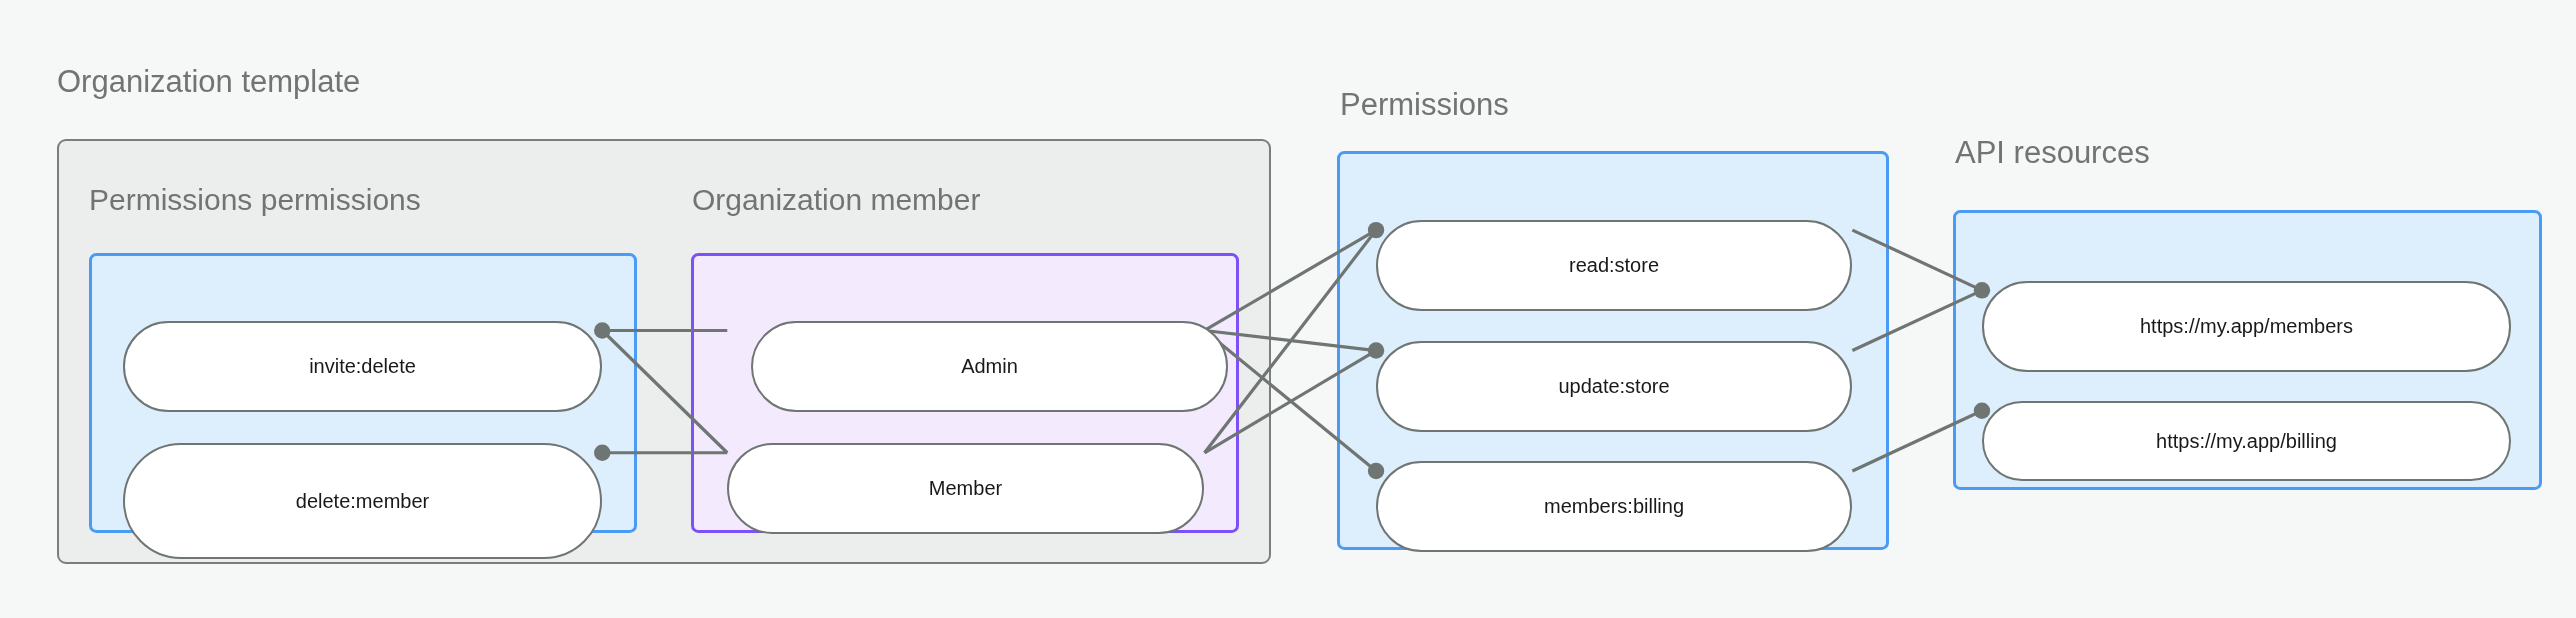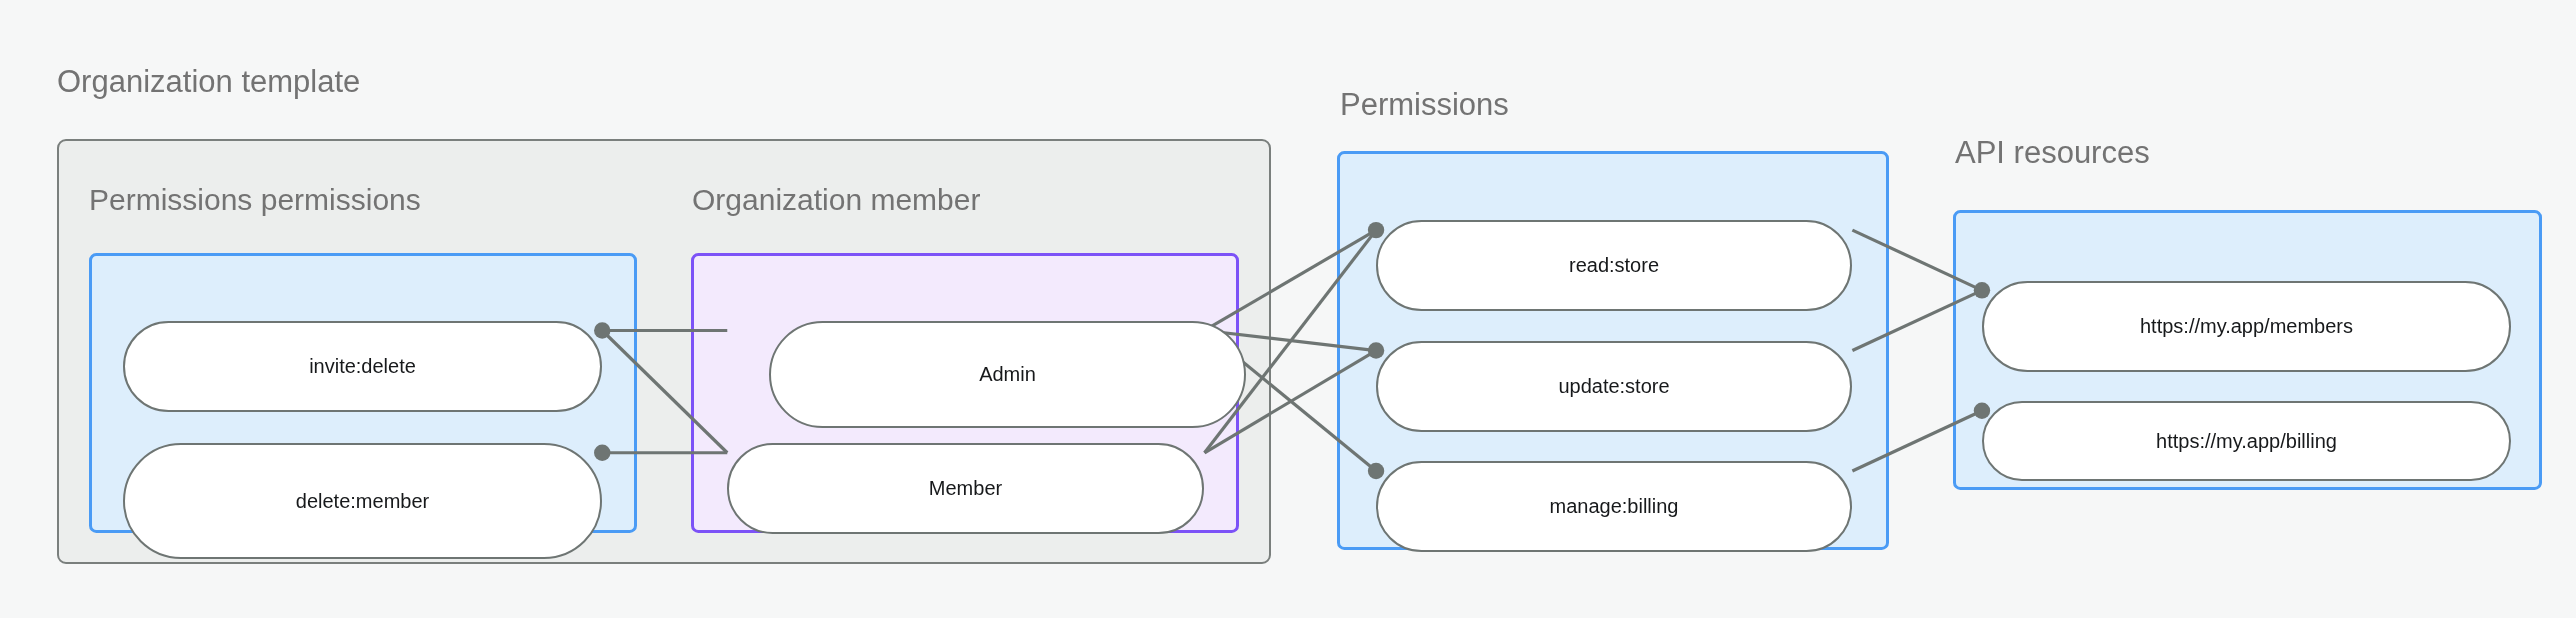--- a/index.html
+++ b/index.html
@@ -123,28 +123,28 @@
       <circle cx="1508" cy="516" r="9"></circle>
       <circle cx="2172" cy="318" r="9"></circle>
       <circle cx="2172" cy="450" r="9"></circle>
     </g>
   </svg>
 
   <div class="node" style="left:123px; top:285px; width:479px; height:91px;">invite:delete</div>
 
   <div class="node" style="left:123px; top:407px; width:479px; height:116px;">delete:member</div>
 
-  <div class="node" style="left:769px; top:285px; width:477px; height:107px;">Admin</div>
+  <div class="node" style="left:751px; top:285px; width:477px; height:91px;">Admin</div>
 
   <div class="node" style="left:727px; top:407px; width:477px; height:91px;">Member</div>
 
   <div class="node" style="left:1376px; top:184px; width:476px; height:91px;">read:store</div>
 
   <div class="node" style="left:1376px; top:305px; width:476px; height:91px;">update:store</div>
 
-  <div class="node" style="left:1376px; top:425px; width:476px; height:91px;">manage:billing</div>
+  <div class="node" style="left:1376px; top:425px; width:476px; height:91px;">members:billing</div>
 
   <div class="node" style="left:1982px; top:245px; width:529px; height:91px;">https://my.app/members</div>
 
   <div class="node" style="left:1982px; top:365px; width:529px; height:80px;">https://my.app/billing</div>
 
 </div>
 
 
 </body></html>

